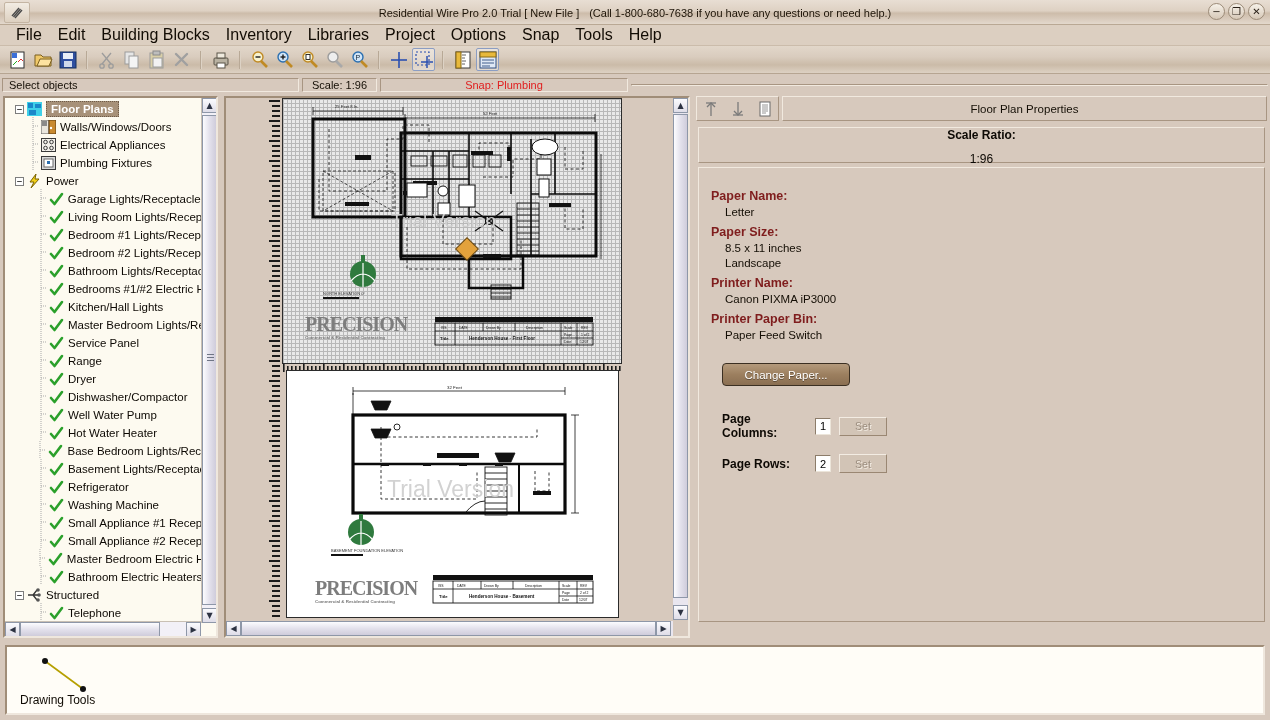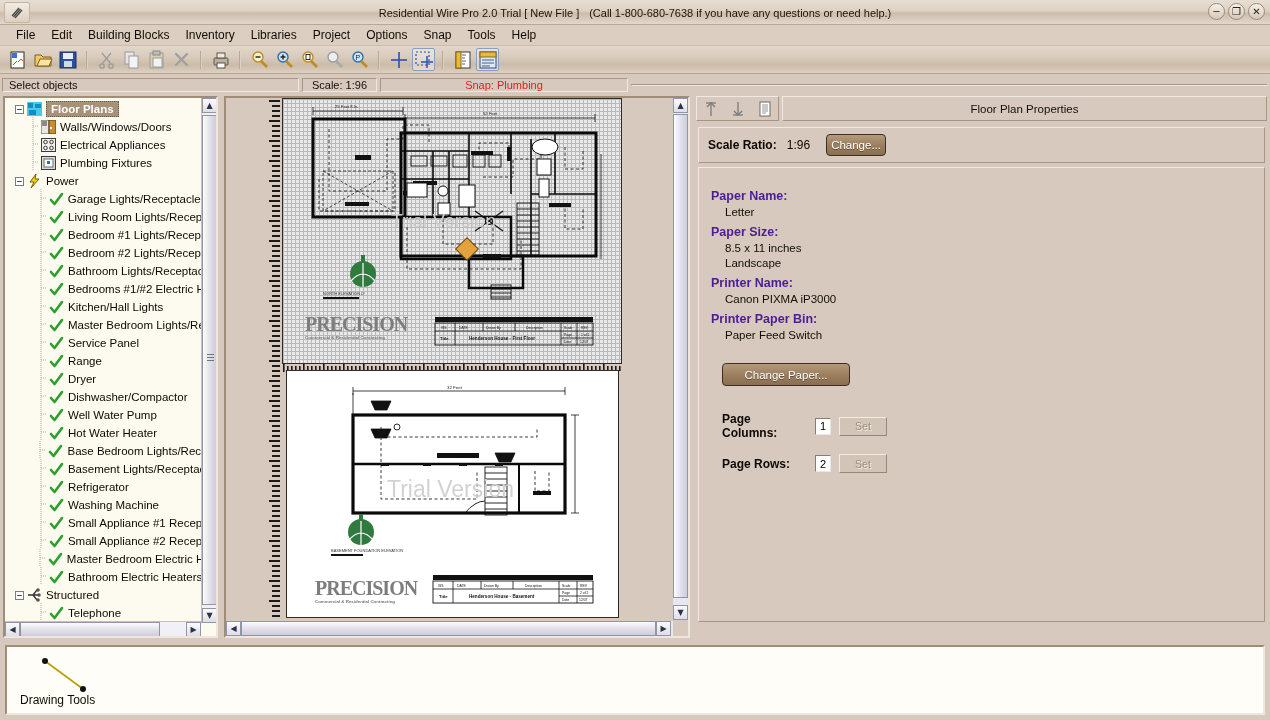--- a/index.html
+++ b/index.html
@@ -52,21 +52,21 @@
   }
 
   
   .menubar {
     position: absolute; left: 0; top: 25px; width: 1270px; height: 21px;
     background: #dccfc1;
     display: flex; align-items: center; padding-left: 8px;
     border-bottom: 1px solid #cbbcab;
   }
   .menu-item {
-    padding: 2px 8px; font-size: 12px; color: #120c04; cursor: default;
+    padding: 2px 8px; font-size: 16px; color: #120c04; cursor: default;
   }
 
   
   .toolbar {
     position: absolute; left: 0; top: 46px; width: 1270px; height: 28px;
     background: linear-gradient(to bottom,#e2d7ca 0%, #d9ccbe 40%, #cbbba8 70%, #ddd1c3 100%);
     display: flex; align-items: center; padding-left: 6px; gap: 2px;
     border-bottom: 1px solid #b6a592;
   }
   .tb-btn {
@@ -225,39 +225,40 @@
   .pi-btn { width: 22px; height: 20px; display:flex; align-items:center; justify-content:center; }
   .props-title {
     flex: 1;
     border: 1px solid; border-color: #f1e9df #a89582 #a89582 #f1e9df;
     display: flex; align-items: center; justify-content: center;
     font-size: 11.5px; color: #150f06; background: #d7c9bd;
   }
   .props-scale {
     position: absolute; left: 2px; top: 31px; width: 567px; height: 36px;
     border: 1px solid; border-color: #f1e9df #a89582 #a89582 #f1e9df;
-    display: flex; align-items: center; padding-left: 9px; gap: 10px;
+    display: flex; align-items: center; gap: 10px;
     background: #d7c9bd;
+    flex-direction: column;
   }
   .lbl-bold { font-weight: bold; font-size: 12px; color: #0d0904; }
   .lbl-val  { font-size: 12px; color: #0d0904; }
   .btn3d {
     background: linear-gradient(to bottom,#b49a7c 0%, #9c7f5f 50%, #8a6f52 100%);
     border: 1px solid #3b2f22; border-radius: 4px;
     color: #ffffff; font-size: 11.5px;
     display: flex; align-items: center; justify-content: center;
     text-shadow: 0 1px 0 rgba(0,0,0,.4);
   }
   .props-body {
     position: absolute; left: 2px; top: 71px; width: 567px; height: 455px;
     border: 1px solid; border-color: #f1e9df #a89582 #a89582 #f1e9df;
     background: #d7c9bd;
     padding: 14px 0 0 12px;
   }
-  .prop-key { font-weight: bold; font-size: 12.5px; color: #4c1d95; margin-top: 7px; }
+  .prop-key { font-weight: bold; font-size: 12.5px; color: #7f1d1d; margin-top: 7px; }
   .prop-val { font-size: 11.5px; color: #140e05; margin: 3px 0 0 14px; }
   .numbox {
     width: 16px; height: 17px; background: #fff;
     border: 1px solid; border-color: #8c7c6a #ece5da #ece5da #8c7c6a;
     font-size: 11px; display:flex; align-items:center; justify-content:center;
     color: #000;
   }
   .setbtn {
     width: 48px; height: 19px;
     background: #d2c4b6;

